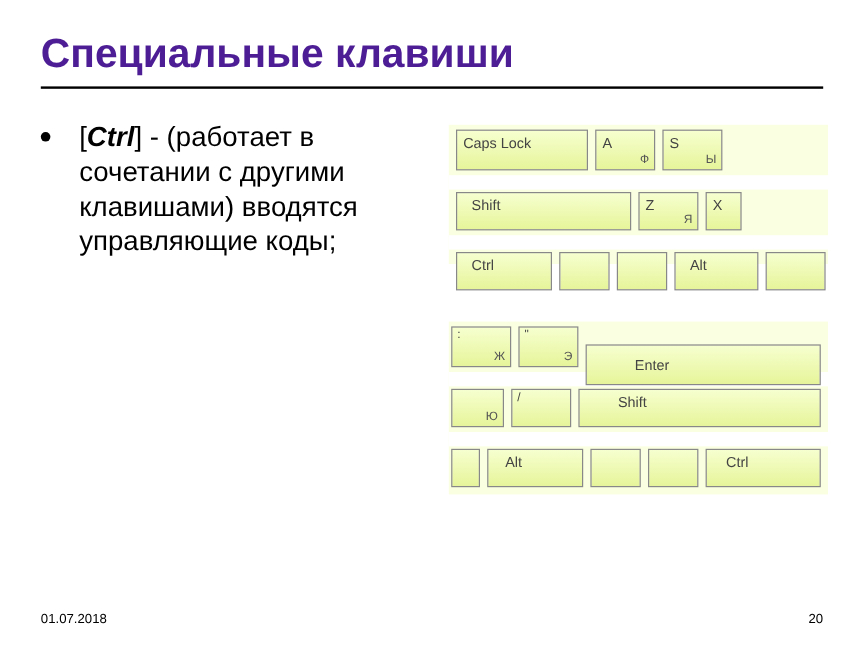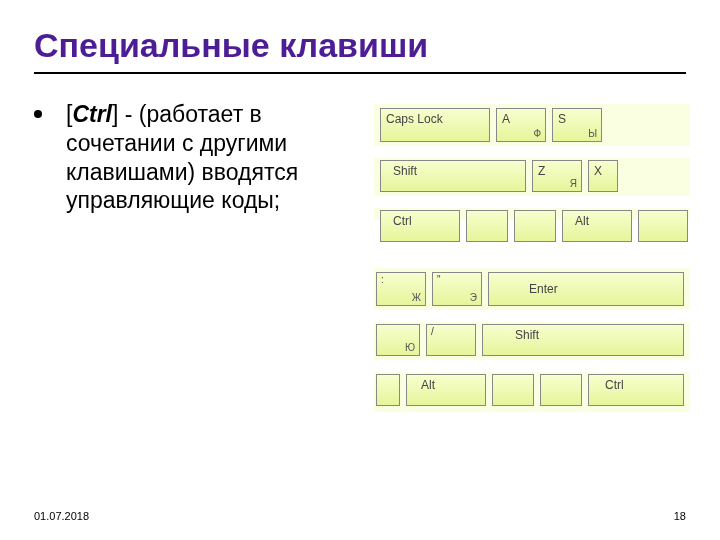--- a/index.html
+++ b/index.html
@@ -143,31 +143,31 @@
   <div class="gap gap2"></div>
 
   <div class="key" style="left:2px; top:4px; width:50px; height:34px;">
     <span class="tl">:</span>
       <span class="sub">Ж</span>
   </div>
   <div class="key" style="left:58px; top:4px; width:50px; height:34px;">
     <span class="tl">"</span>
       <span class="sub">Э</span>
   </div>
-  <div class="key" style="left:114px; top:4px; width:196px; height:34px; padding-left:40px; padding-top:9px;">Enter</div>
+  <div class="key" style="left:114px; top:19px; width:196px; height:34px; padding-left:40px; padding-top:9px;">Enter</div>
 
   <div class="key" style="left:2px; top:56px; width:44px; height:32px;">
     <span class="sub">Ю</span>
   </div>
   <div class="key" style="left:52px; top:56px; width:50px; height:32px;">
     <span class="tl">/</span>
   </div>
   <div class="key" style="left:108px; top:56px; width:202px; height:32px; padding-left:32px;">Shift</div>
 
   <div class="spacer" style="left:2px; top:106px; width:24px; height:32px;"></div>
   <div class="key" style="left:32px; top:106px; width:80px; height:32px; padding-left:14px;">Alt</div>
   <div class="spacer" style="left:118px; top:106px; width:42px; height:32px;"></div>
   <div class="spacer" style="left:166px; top:106px; width:42px; height:32px;"></div>
   <div class="key" style="left:214px; top:106px; width:96px; height:32px; padding-left:16px;">Ctrl</div>
 </div>
 
 <div class="footer-date">01.07.2018</div>
-<div class="footer-page">18</div>
+<div class="footer-page">20</div>
 
 </body></html>

